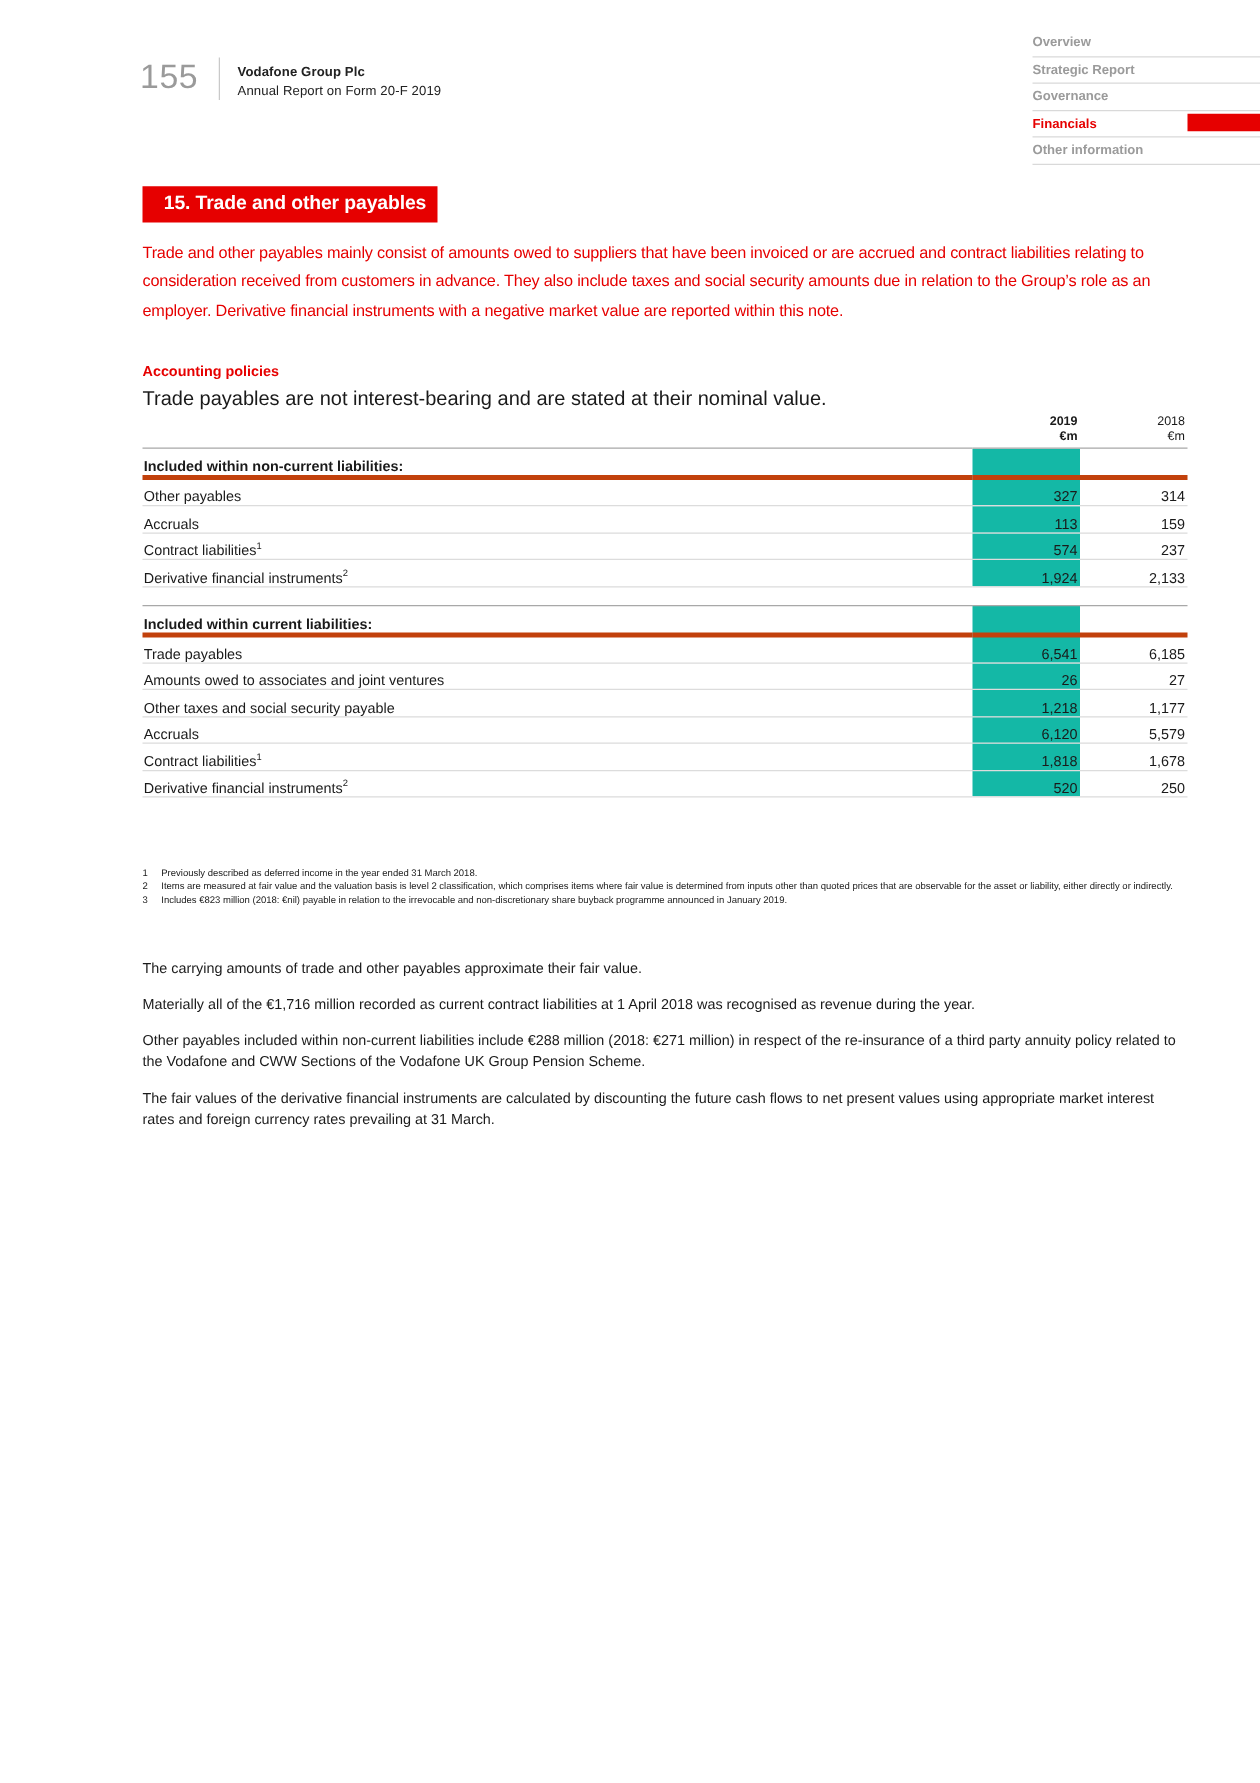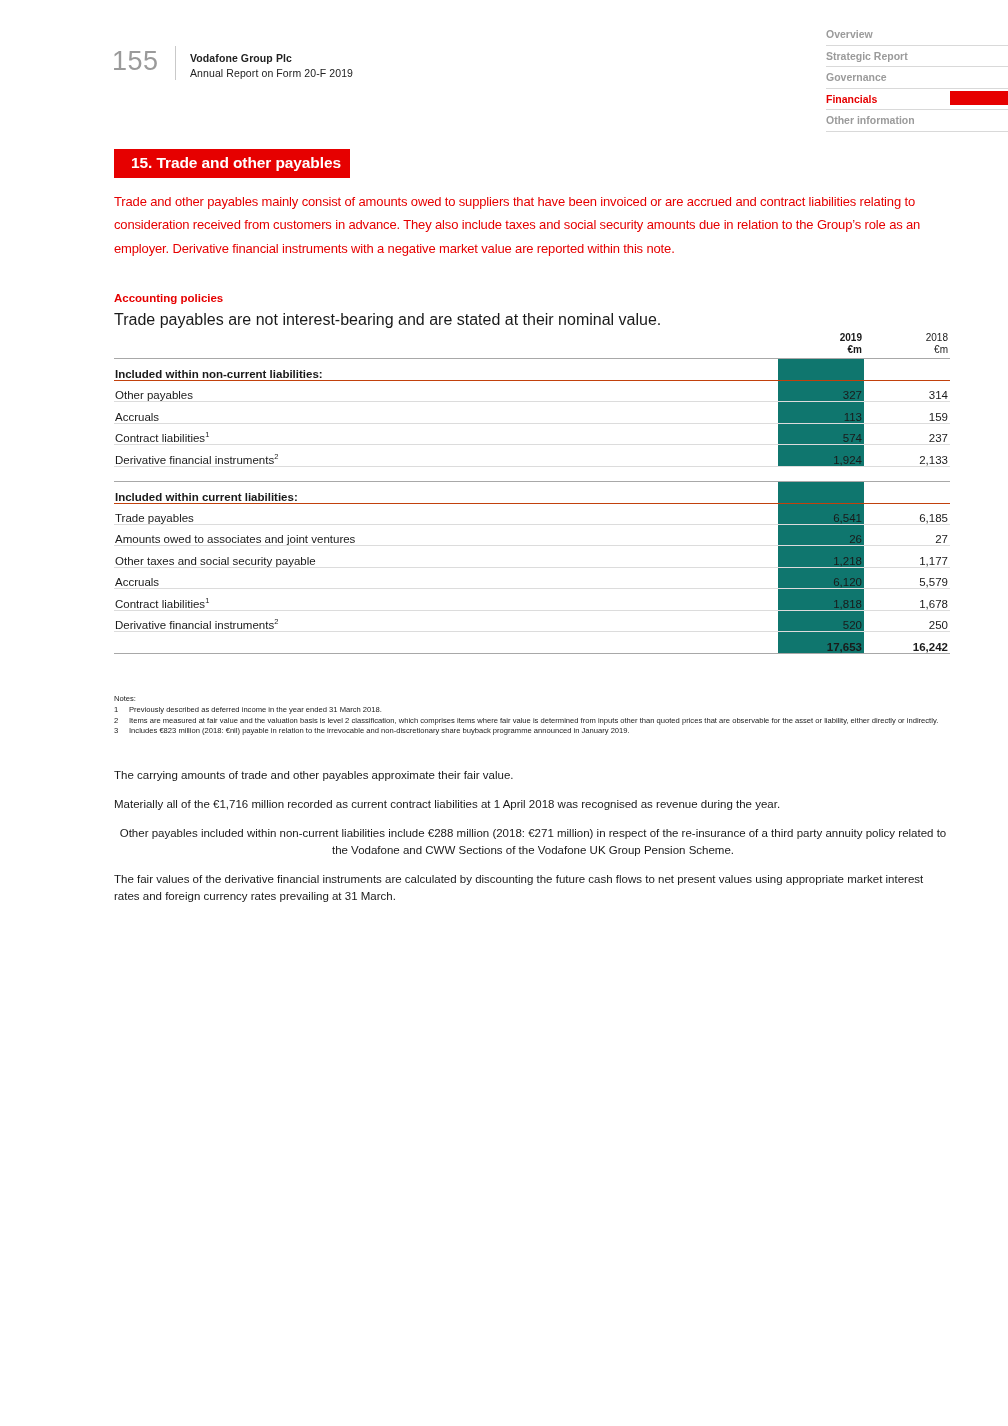--- a/index.html
+++ b/index.html
@@ -176,25 +176,25 @@
   }
   td.lbl {
     text-align: left;
     padding-left: 1px;
   }
   td.num {
     text-align: right;
     padding-right: 2px;
   }
   td.shade {
-    background: #0f766e;
+    background: #14b8a6;
   }
   tr.subhead td {
     font-weight: bold;
-    border-bottom: 1px solid #c2410c;
+    border-bottom: 4px solid #c2410c;
     height: 21px;
   }
   tr.total td {
     font-weight: bold;
     border-bottom: 1px solid #a8a8a8;
     border-top: 1px solid #a8a8a8;
     height: 21px;
   }
   tr.spacer td {
     height: 14px;
@@ -235,21 +235,21 @@
   .para {
     position: absolute;
     left: 114px;
     width: 838px;
     font-size: 11.5px;
     line-height: 16.5px;
     color: #1a1a1a;
   }
   .p1 { top: 767px; }
   .p2 { top: 796px; }
-  .p3 { top: 825px; text-align: center; }
+  .p3 { top: 825px; }
   .p4 { top: 871px; }
 </style>
 </head>
 <body>
 
 <div class="page">
 
   <div class="header">
     <div class="page-number">155</div>
     <div class="header-divider"></div>
@@ -356,31 +356,25 @@
         <tr>
           <td class="cell lbl"><span>Contract liabilities</span><sup>1</sup></td>
           <td class="cell num shade">1,818</td>
           <td class="cell num">1,678</td>
         </tr>
         <tr>
           <td class="cell lbl"><span>Derivative financial instruments</span><sup>2</sup></td>
           <td class="cell num shade">520</td>
           <td class="cell num">250</td>
         </tr>
-        <tr class="total">
-          <td class="lbl"></td>
-          <td class="num shade">17,653</td>
-          <td class="num">16,242</td>
-        </tr>
       </tbody>
     </table>
   </div>
 
   <div class="notes">
-    <div class="notes-title">Notes:</div>
     <div class="note-row">
       <div class="note-num">1</div>
       <div class="note-txt">Previously described as deferred income in the year ended 31 March 2018.</div>
     </div>
     <div class="note-row">
       <div class="note-num">2</div>
       <div class="note-txt">Items are measured at fair value and the valuation basis is level 2 classification, which comprises items where fair value is determined from inputs other than quoted prices that are observable for the asset or liability, either directly or indirectly.</div>
     </div>
     <div class="note-row">
       <div class="note-num">3</div>

